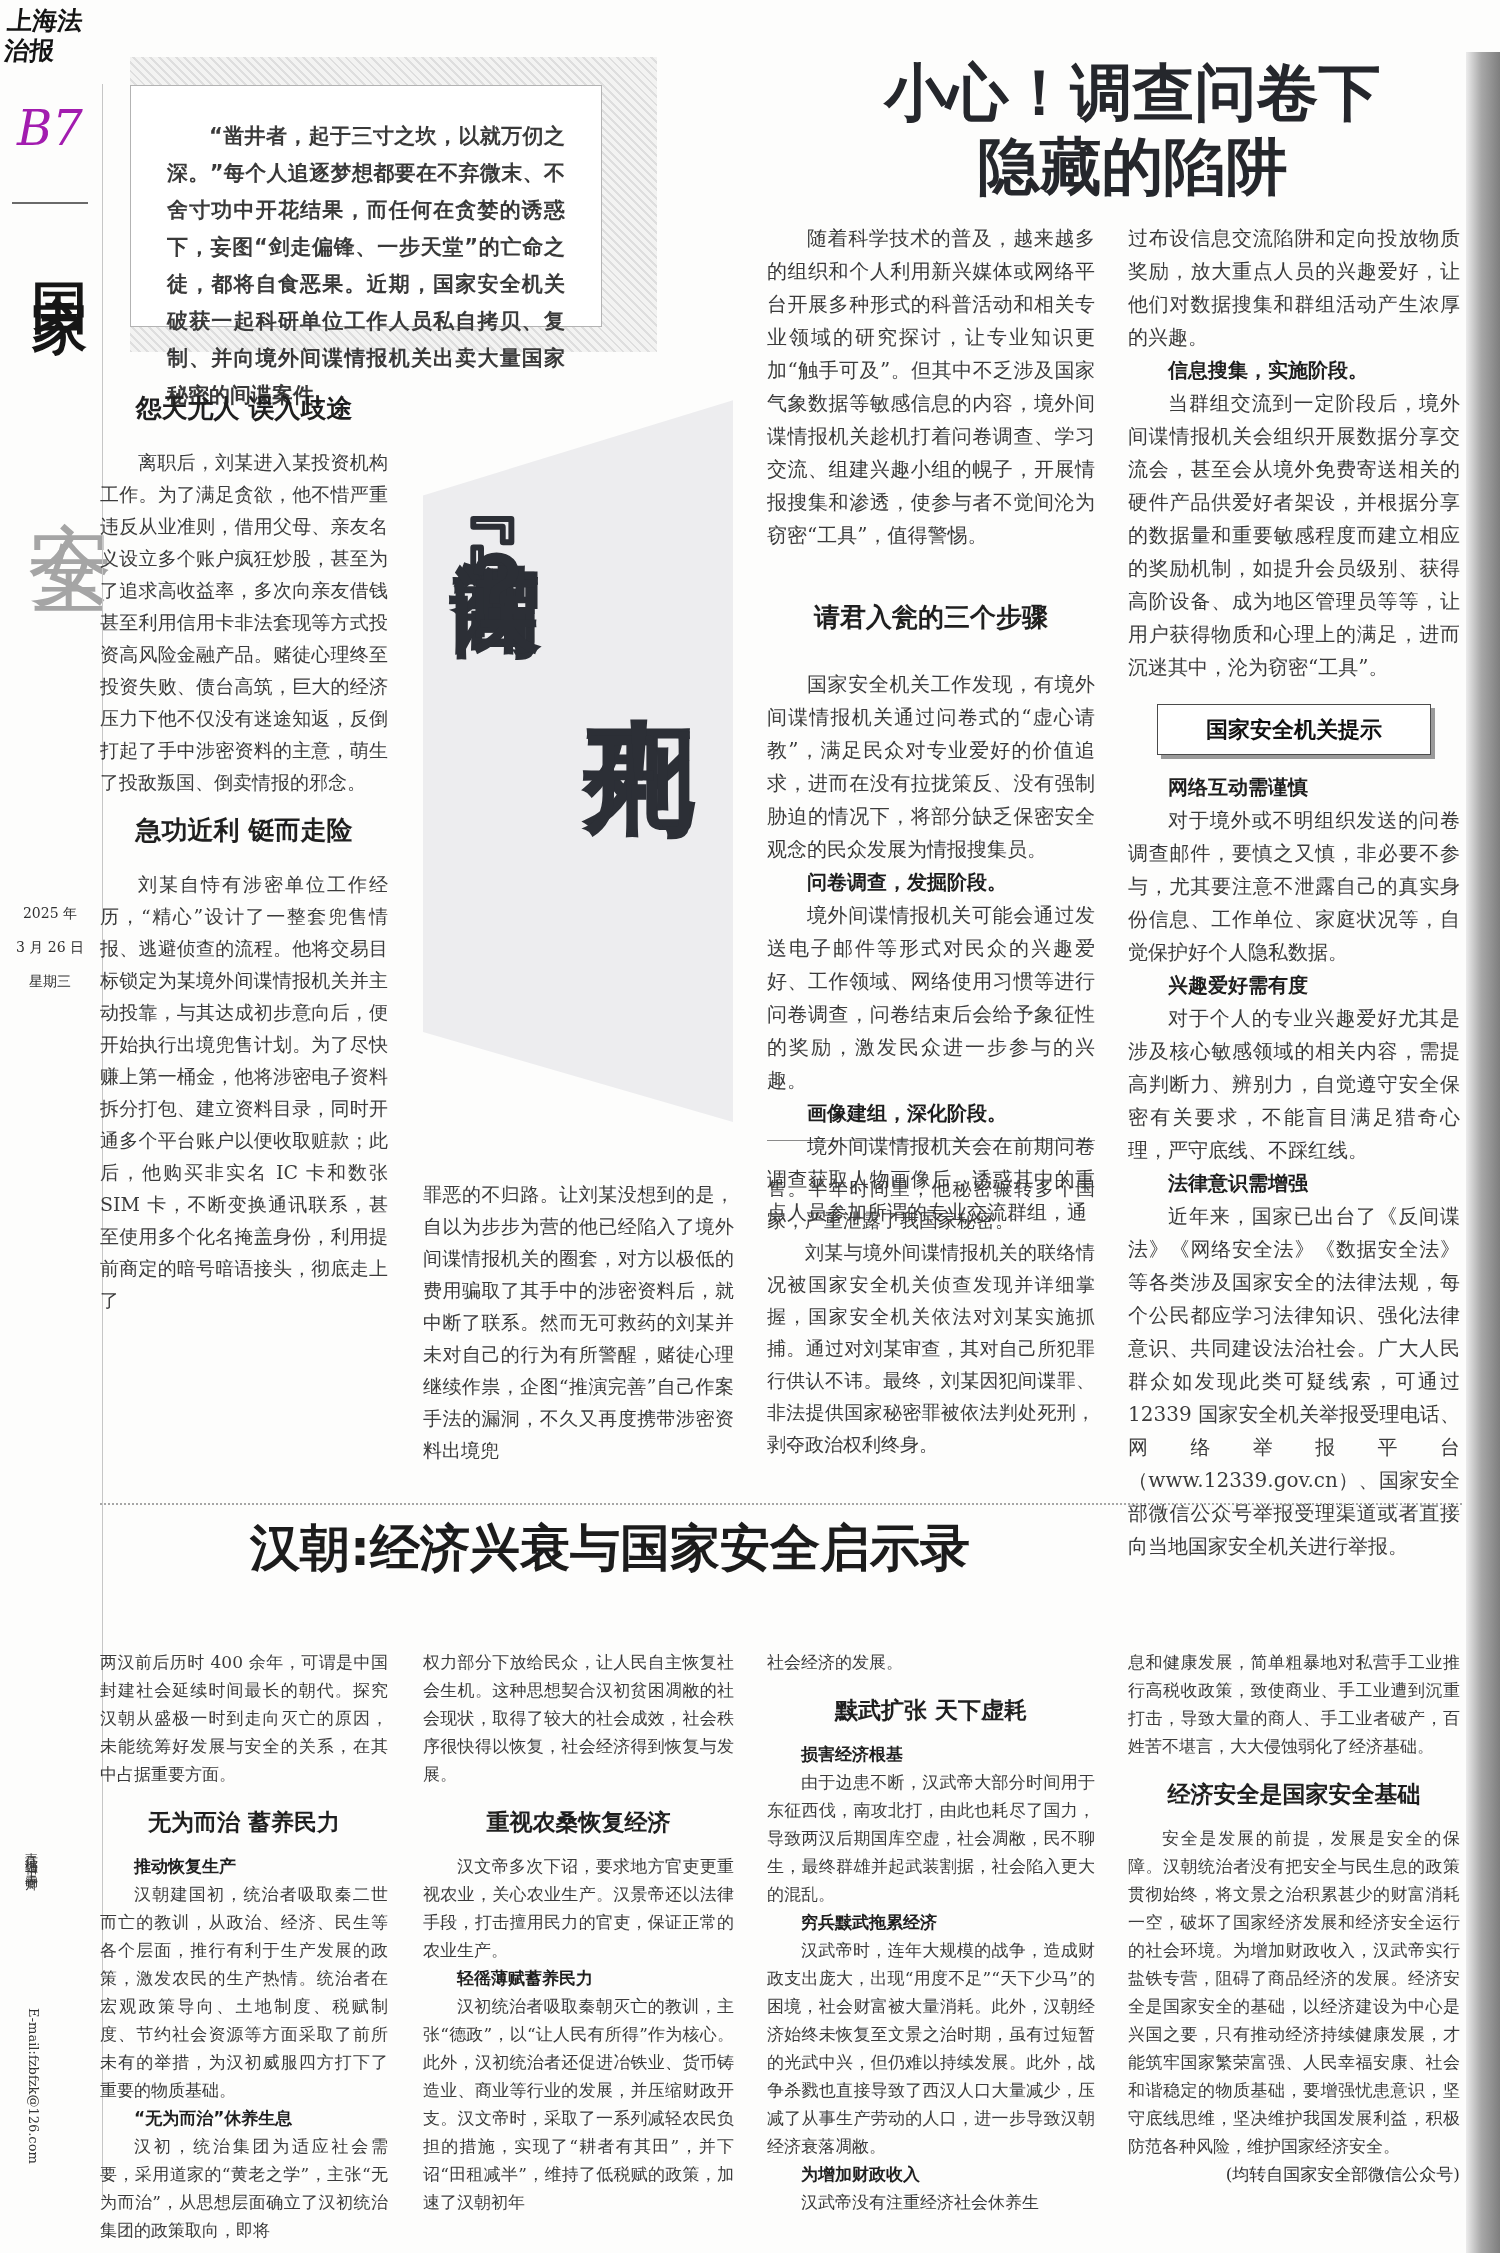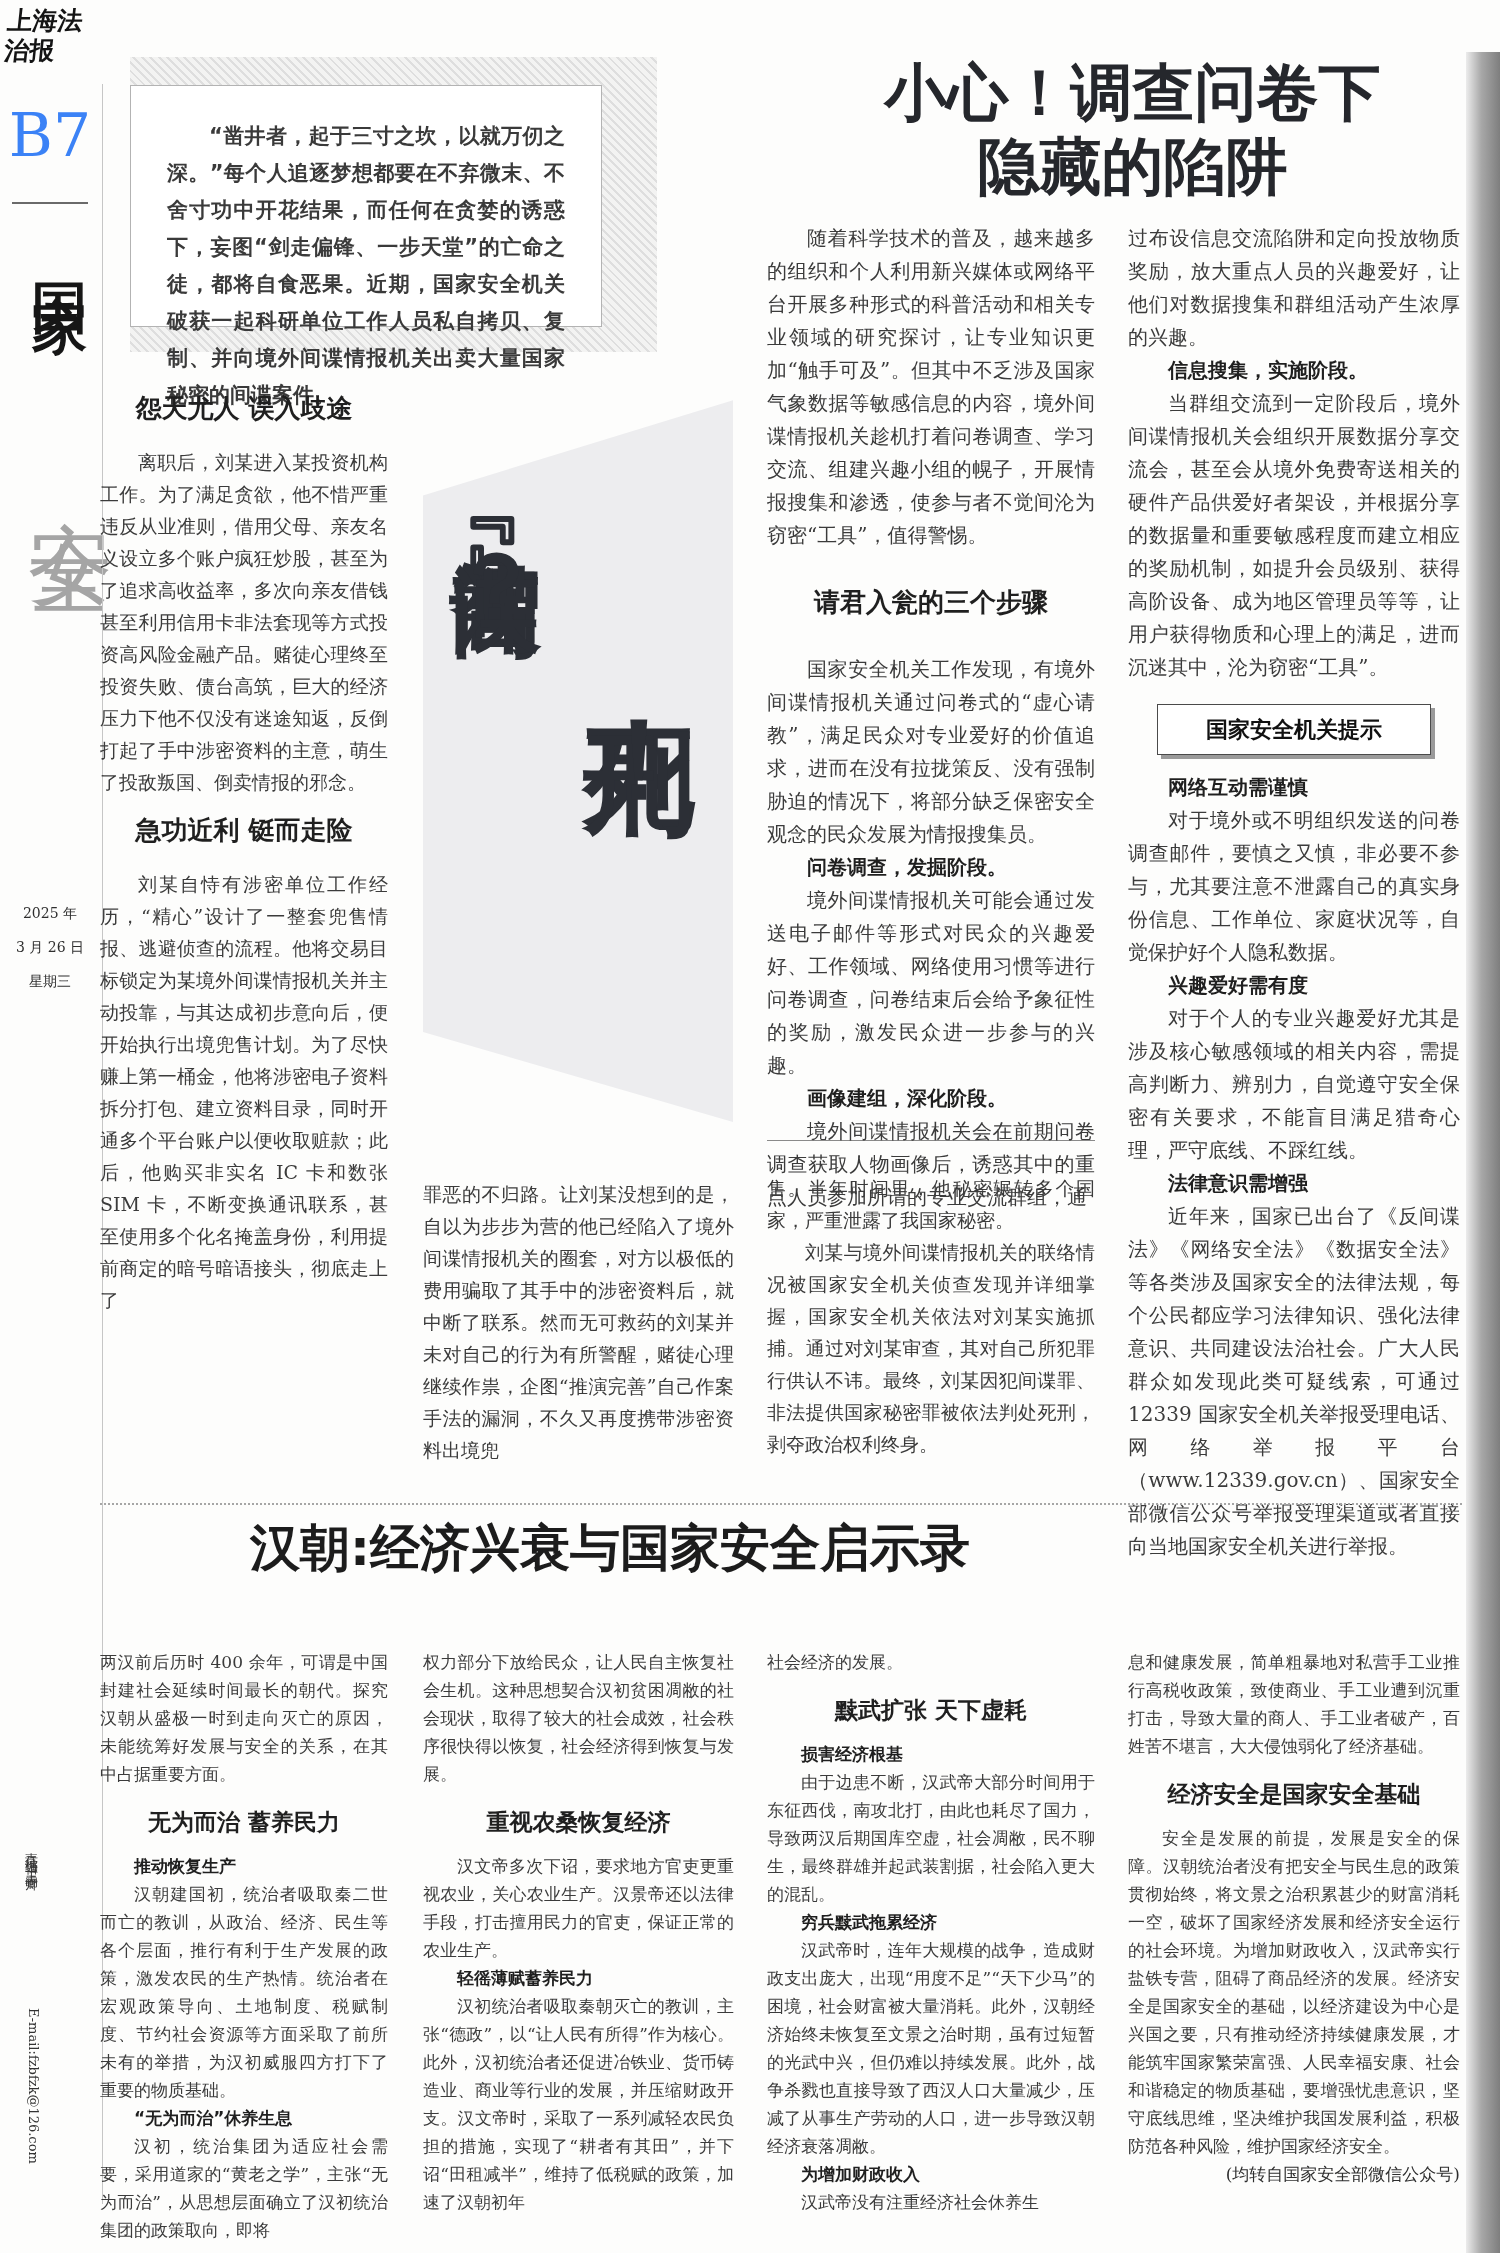--- a/index.html
+++ b/index.html
@@ -2,22 +2,22 @@
 <html><head>
 <meta charset="utf-8">
 <style>
   html,body{margin:0;padding:0;background:#e9e9e9;}
   #page{position:relative;width:1500px;height:2253px;background:#fdfdfc;overflow:hidden;
         font-family:"DejaVu Serif",serif;color:#3b3b3b;margin:0 auto;}
   .abs{position:absolute;}
   
   #paper-name{left:6px;top:6px;width:94px;font-size:25px;font-weight:bold;color:#141414;
               font-family:"DejaVu Serif",serif;transform:skewX(-6deg);line-height:30px;}
-  #page-no{left:0;top:100px;width:100px;text-align:center;font-size:60px;color:#3b82f6;
-           font-family:"DejaVu Serif",serif;}
+  #page-no{left:0;top:100px;width:100px;text-align:center;font-size:48px;color:#a21caf;
+           font-family:"DejaVu Serif",serif;font-style:italic;}
   #page-no-rule{left:12px;top:202px;width:76px;height:2px;background:#6a6a6a;}
   #section-black{left:22px;top:238px;writing-mode:vertical-rl;font-size:56px;font-weight:bold;
                  color:#161616;font-family:"DejaVu Sans",sans-serif;letter-spacing:12px;}
   #section-gray{left:14px;top:452px;writing-mode:vertical-rl;font-size:84px;color:#a5a5a5;
                 font-family:"DejaVu Serif",serif;letter-spacing:16px;}
   #date-block{left:0;top:896px;width:100px;text-align:center;font-size:14px;line-height:34px;color:#2e2e2e;}
   #editor-v{left:22px;top:1842px;writing-mode:vertical-rl;font-size:13px;color:#333;letter-spacing:3px;}
   #email-v{left:26px;top:2008px;writing-mode:vertical-rl;font-size:13px;color:#333;}
   #masthead-vline{left:102px;top:84px;width:1px;height:2120px;background:#c6c6c6;}
   #right-band{left:1466px;top:52px;width:34px;height:2201px;
@@ -45,21 +45,21 @@
   .a1{font-size:19px;line-height:32px;}
   .a2{font-size:20px;line-height:33px;}
   .a3{font-size:17px;line-height:28px;}
   .blk{margin:0;}
   .blk-p{text-indent:2em;}
   .blk-pc{text-indent:0;}
   .blk-h{font-weight:bold;text-align:center;text-indent:0;color:#1f1f1f;
          font-family:"DejaVu Sans",sans-serif;}
   .a1 .blk-h{font-size:26px;margin:16px 0 22px;}
   .a1 .blk-h:first-child{margin-top:0;}
-  .a2 .blk-h{font-size:26px;margin:34px 0 34px;}
+  .a2 .blk-h{font-size:26px;margin:49px 0 34px;}
   .a3 .blk-h{font-size:23px;margin:20px 0 16px;}
   .blk-lead{font-weight:bold;text-indent:2em;color:#1f1f1f;font-family:"DejaVu Sans",sans-serif;}
   .blk-tipbox{width:fit-content;margin:20px auto 16px;border:1px solid #4a4a4a;
      box-shadow:4px 4px 0 #9a9a9a;background:#fff;padding:8px 48px;font-weight:bold;
      font-size:22px;color:#111;font-family:"DejaVu Sans",sans-serif;text-indent:0;}
   .blk-note{text-indent:0;text-align:right;color:#2e2e2e;}
   #a1-rule{left:767px;top:1140px;width:328px;height:1px;background:#8a8a8a;}
   #section-divider{left:100px;top:1503px;width:1362px;border-top:2px dotted #a6a6a6;height:0;}
   #a3-headline{left:110px;top:1518px;width:1000px;text-align:center;font-weight:bold;
      font-family:"DejaVu Sans",sans-serif;color:#1c1c1c;font-size:50px;line-height:60px;}

